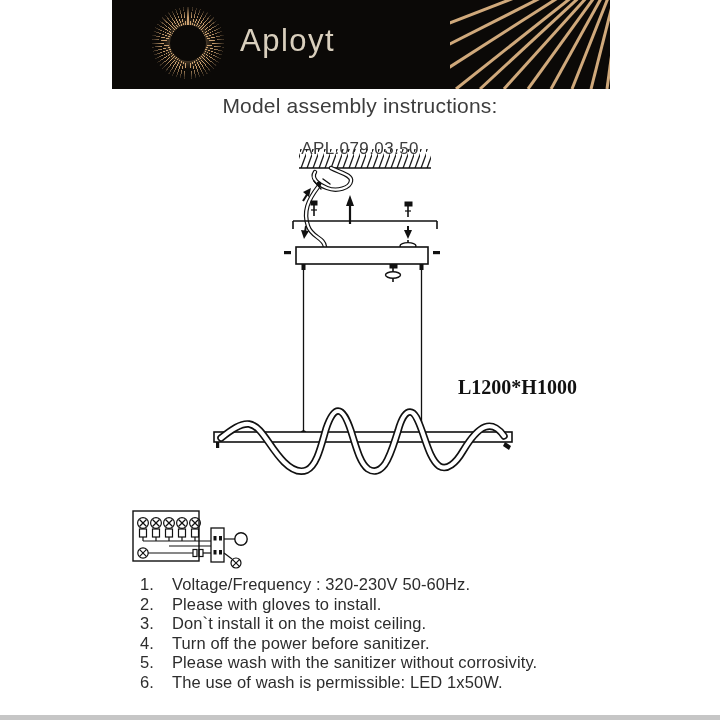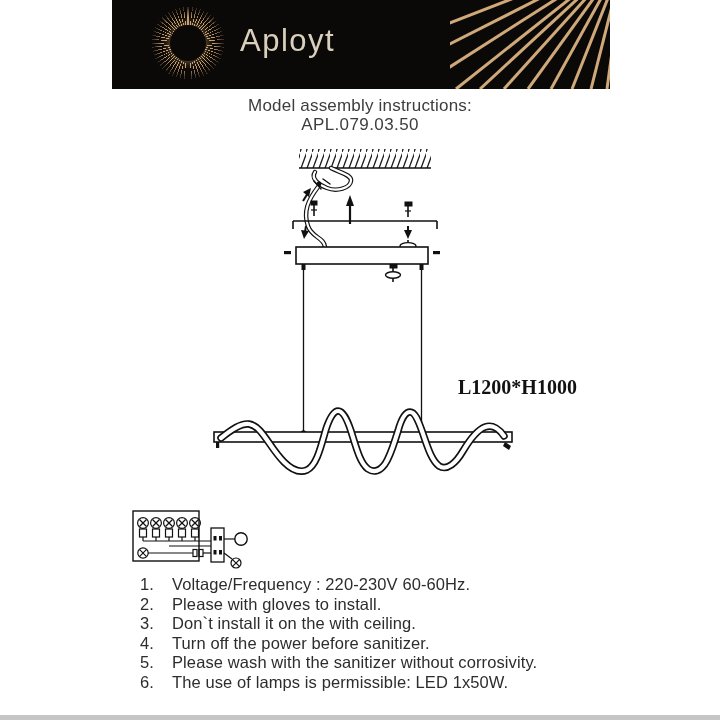--- a/index.html
+++ b/index.html
@@ -24,22 +24,22 @@
     content:"";position:absolute;inset:18px;border-radius:50%;background:#0b0907;
     box-shadow:0 0 9px 2px rgba(210,170,120,0.45);
   }
   .brand-name{
     position:absolute;left:128px;top:25px;font-size:31px;font-weight:400;
     letter-spacing:1.5px;color:#d9cfbd;line-height:1;
   }
   .fan{position:absolute;right:0;top:0;}
   
   .title-block{position:absolute;left:0;top:96px;width:720px;text-align:center;color:#3d3d3d;}
-  .title-line{font-size:17px;font-weight:500;letter-spacing:0.2px;line-height:19px;}
-  .model-line{font-size:17px;font-weight:500;letter-spacing:0.4px;line-height:19px;}
+  .title-line{font-size:21px;font-weight:500;letter-spacing:0.2px;line-height:19px;}
+  .model-line{font-size:17px;font-weight:500;letter-spacing:0.4px;line-height:19px;margin-top:24px;}
   
   .diagram-svg{position:absolute;left:0;top:0;}
   .dim-text{
     font-family:"Liberation Serif", serif;font-weight:bold;font-size:20px;fill:#111111;
   }
   
   .instructions{position:absolute;left:140px;top:575px;width:470px;color:#2d2d2d;}
   .ins-row{display:flex;line-height:19.6px;font-size:16.5px;letter-spacing:0.1px;}
   .ins-num{flex:0 0 32px;}
   .ins-text{flex:1;}
@@ -241,37 +241,37 @@
     <line x1="224" y1="553" x2="232" y2="559" stroke-width="1.2"></line>
     <circle cx="236" cy="563" r="5" stroke-width="1.2"></circle>
     <line x1="232.8" y1="559.8" x2="239.2" y2="566.2" stroke-width="1.1"></line>
     <line x1="239.2" y1="559.8" x2="232.8" y2="566.2" stroke-width="1.1"></line>
   </g>
 </svg>
 
 <div class="instructions">
   <div class="ins-row">
     <span class="ins-num">1.</span>
-    <span class="ins-text">Voltage/Frequency : 220-230V 60-60Hz.</span>
+    <span class="ins-text">Voltage/Frequency : 320-230V 50-60Hz.</span>
   </div>
   <div class="ins-row">
     <span class="ins-num">2.</span>
     <span class="ins-text">Please with gloves to install.</span>
   </div>
   <div class="ins-row">
     <span class="ins-num">3.</span>
-    <span class="ins-text">Don`t install it on the with ceiling.</span>
+    <span class="ins-text">Don`t install it on the moist ceiling.</span>
   </div>
   <div class="ins-row">
     <span class="ins-num">4.</span>
     <span class="ins-text">Turn off the power before sanitizer.</span>
   </div>
   <div class="ins-row">
     <span class="ins-num">5.</span>
     <span class="ins-text">Please wash with the sanitizer without corrosivity.</span>
   </div>
   <div class="ins-row">
     <span class="ins-num">6.</span>
-    <span class="ins-text">The use of lamps is permissible: LED 1x50W.</span>
+    <span class="ins-text">The use of wash is permissible: LED 1x50W.</span>
   </div>
 </div>
 
 <div class="bottom-strip"></div>
 
 </body></html>

